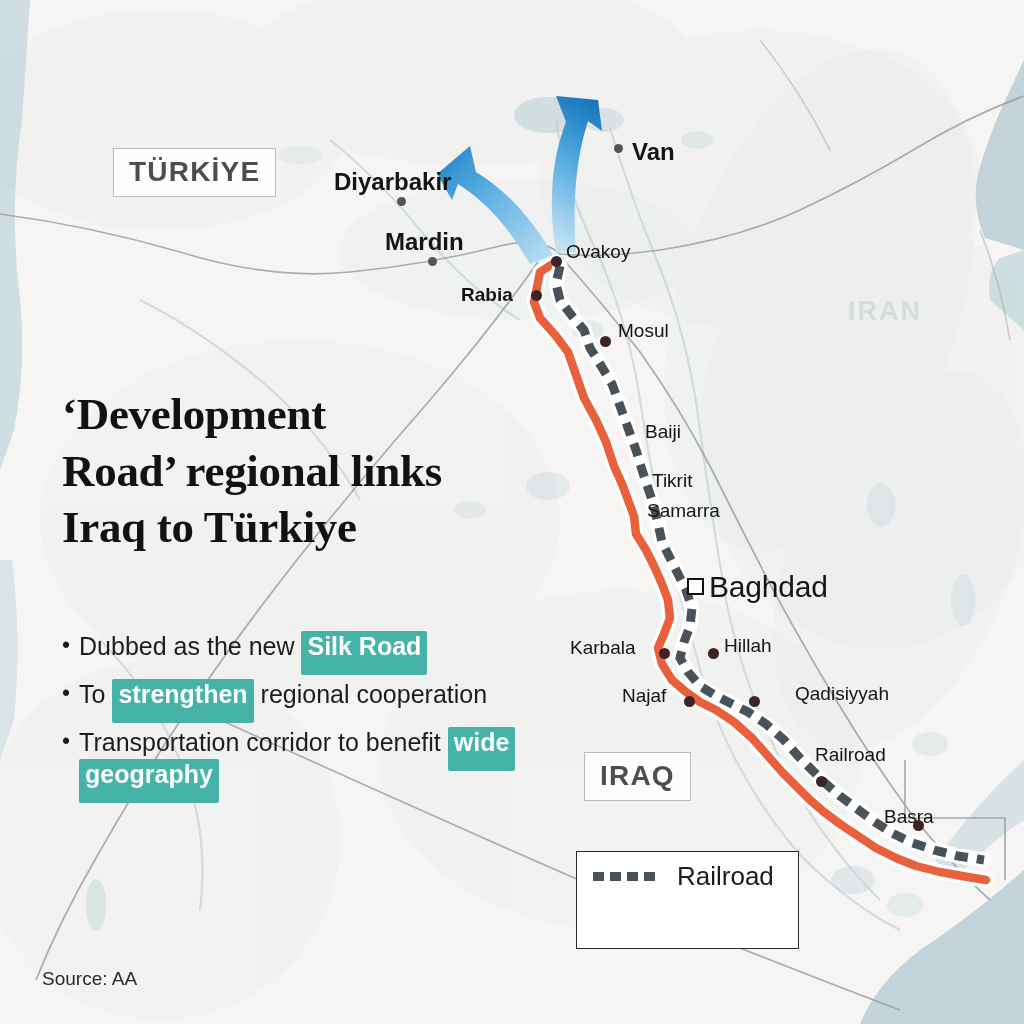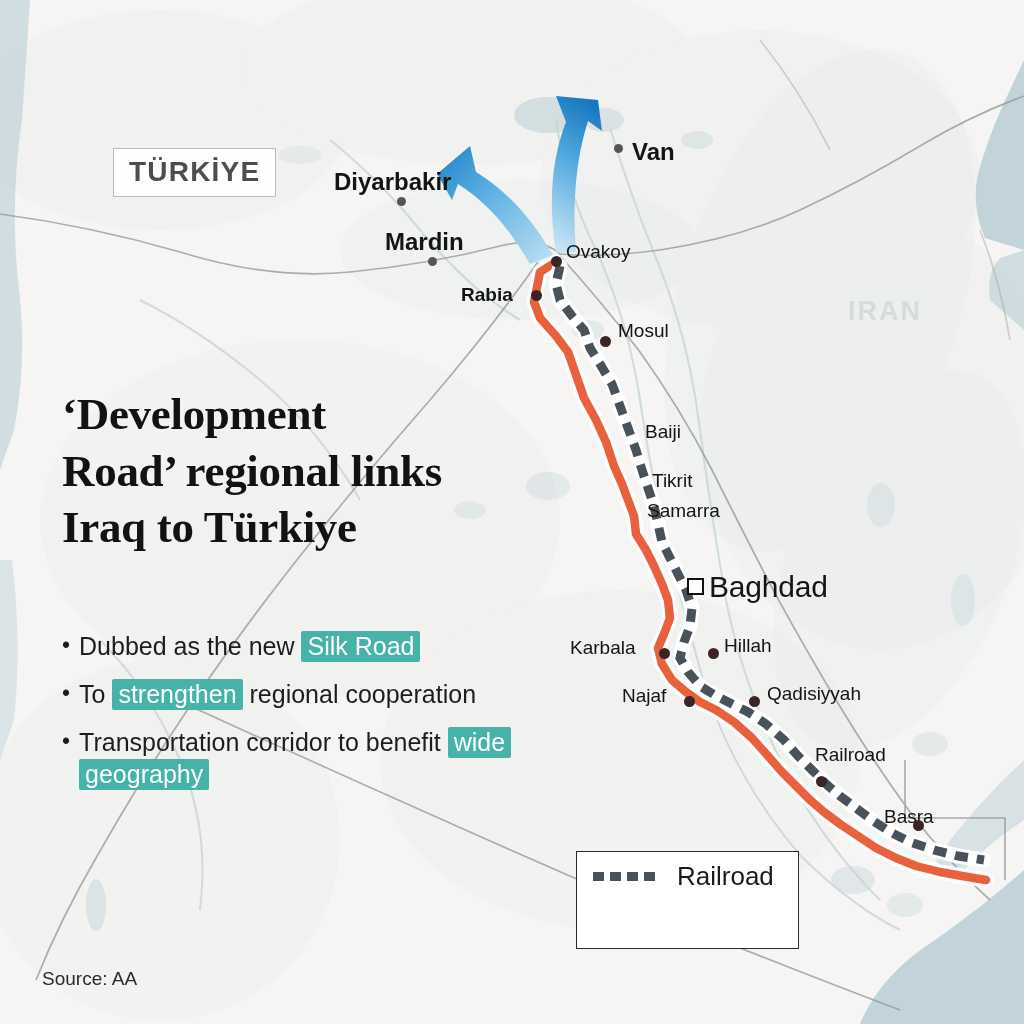--- a/index.html
+++ b/index.html
@@ -16,22 +16,22 @@
             font-family:"Liberation Serif",serif;font-weight:bold;
             font-size:45px;line-height:1.26;color:#121212;
             letter-spacing:-0.3px;}
   .headline div{white-space:nowrap;}
 
   .bullets{position:absolute;left:62px;top:630px;width:470px;}
   .bullet{display:flex;align-items:flex-start;margin-bottom:16px;}
   .bullet .dot{font-size:23px;line-height:30px;color:#1d1d1d;
                margin-right:9px;flex:none;}
   .bullet .txt{font-size:25px;line-height:32px;color:#1d1d1d;}
-  .hl{background:#46b3a9;color:#ffffff;font-weight:normal;
-      padding:1px 6px 2px 6px;border-radius:2px;
+  .hl{background:#46b3a9;color:#ffffff;font-weight:bold;
+      padding:1px 6px 15px 6px;border-radius:2px;
       box-decoration-break:clone;-webkit-box-decoration-break:clone;}
 
   .source{position:absolute;left:42px;top:968px;font-size:19px;
           color:#2b2b2b;}
 
   
   .clabel{position:absolute;white-space:nowrap;color:#141414;}
   .clabel.reg{font-size:19px;}
   .clabel.bold{font-size:24px;font-weight:bold;}
   .clabel.capital{font-size:30px;font-weight:normal;letter-spacing:-0.2px;}
@@ -214,20 +214,21 @@
     </div>
     <div class="bullet">
       <span class="dot">•</span>
       <span class="txt"><span>Transportation corridor to benefit </span><span class="hl">wide geography</span><span></span></span>
     </div>
   </div>
 
   <div class="source">Source: AA</div>
 
   <div class="cbox" style="left:113px;top:148px;">TÜRKİYE</div>
+  <div class="cbox" style="left:584px;top:752px;">IRAQ</div>
   <div class="faint" style="left:848px;top:296px;">IRAN</div>
 
   <div class="clabel bold" style="left:334px;top:168px;">Diyarbakir</div>
   <div class="cdot sm" style="left:397px;top:197px;"></div>
 
   <div class="clabel bold" style="left:385px;top:228px;">Mardin</div>
   <div class="cdot sm" style="left:428px;top:257px;"></div>
 
   <div class="clabel bold" style="left:632px;top:138px;">Van</div>
   <div class="cdot sm" style="left:614px;top:144px;"></div>
@@ -252,21 +253,21 @@
 
   <div class="clabel reg" style="left:570px;top:637px;">Karbala</div>
   <div class="cdot" style="left:659px;top:648px;"></div>
 
   <div class="clabel reg" style="left:724px;top:635px;">Hillah</div>
   <div class="cdot" style="left:708px;top:648px;"></div>
 
   <div class="clabel reg" style="left:622px;top:685px;">Najaf</div>
   <div class="cdot" style="left:684px;top:696px;"></div>
 
-  <div class="clabel reg" style="left:767px;top:683px;text-align:center;">Qadisiyyah</div>
+  <div class="clabel reg" style="left:795px;top:683px;text-align:center;">Qadisiyyah</div>
   <div class="cdot" style="left:749px;top:696px;"></div>
 
   <div class="clabel reg" style="left:815px;top:744px;">Railroad</div>
   <div class="cdot" style="left:816px;top:776px;"></div>
 
   <div class="clabel reg" style="left:884px;top:806px;">Basra</div>
   <div class="cdot" style="left:913px;top:820px;"></div>
 
   <div class="legend">
     <div class="legrow">

